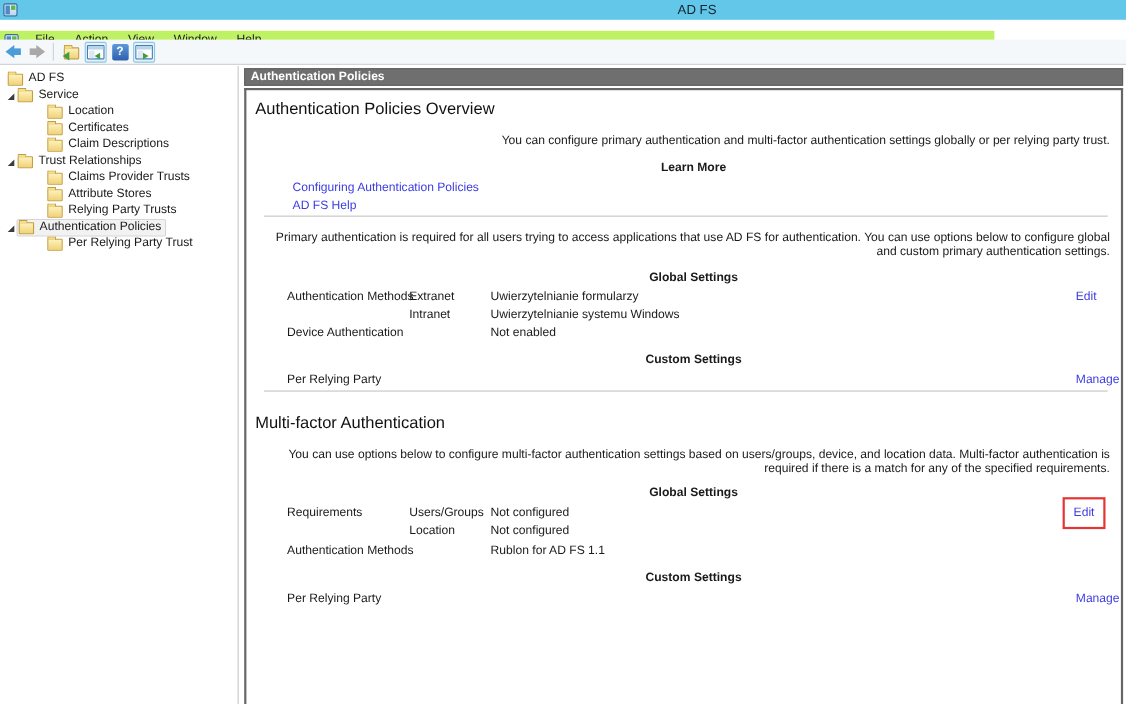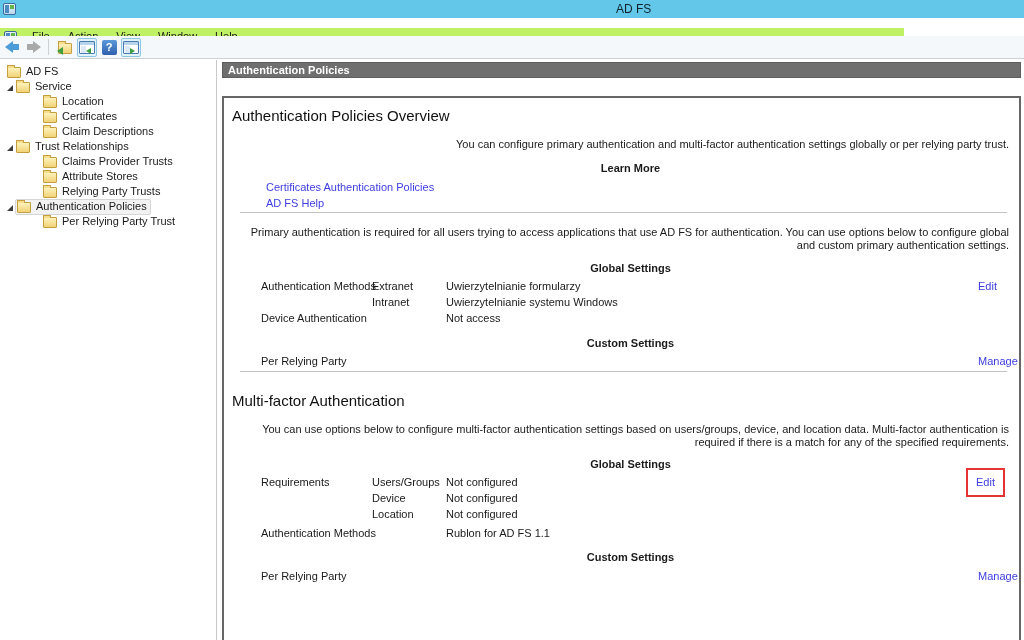--- a/index.html
+++ b/index.html
@@ -59,21 +59,21 @@
   .lvl1 { padding-left:7px; }
   .lvl1 .twist { margin-left:0; }
   .lvl2 { padding-left:43px; }
   .selwrap { display:inline-flex; align-items:center; background:#f2f2f2; border:1px solid #d6d6d6;
              border-radius:2px; padding:0 3px 1px 1px; margin-left:-1px; }
 
   
   .main { position:absolute; left:222px; top:62px; width:799px; bottom:0; display:flex; flex-direction:column; }
   .pane-header { height:16px; background:#6f6f6f; border:1px solid #5e5e5e; color:#fff;
                  font-size:11px; font-weight:bold; line-height:14px; padding-left:5px; }
-  .pane-body { flex:1; margin-top:18px; border:2px solid #666; border-bottom:none; background:#fff;
+  .pane-body { flex:1; margin-top:2px; border:2px solid #666; border-bottom:none; background:#fff;
                padding:0 6px 0 8px; overflow:hidden; }
 
   h2.sec { font-size:15px; font-weight:400; line-height:18px; color:#111; }
   .sec-ov  { margin-top:9px; }
   .sec-pa  { margin-top:20px; }
   .sec-mfa { margin-top:20px; }
   p.desc { font-size:11px; line-height:13px; margin:13px 4px 0 15px;text-align:right; }
   .blabel { font-size:11px; font-weight:bold; line-height:14px; margin-left:16px;text-align:center; }
   .lm { margin-top:10px; }
   .gs1 { margin-top:9px; } .cs1 { margin-top:10px; }
@@ -198,58 +198,55 @@
   </div>
 </div>
 
 <div class="main">
   <div class="pane-header">Authentication Policies</div>
   <div class="pane-body">
 
     <h2 class="sec sec-ov">Authentication Policies Overview</h2>
     <p class="desc">You can configure primary authentication and multi-factor authentication settings globally or per relying party trust.</p>
     <div class="blabel lm">Learn More</div>
-    <a class="lnk lm-link lm1">Certificates Authentication Policies</a>
+    <a class="lnk lm-link lm1">Configuring Authentication Policies</a>
     <a class="lnk lm-link lm2">AD FS Help</a>
 
     <div class="divider div1"></div>
 
     <p class="desc">Primary authentication is required for all users trying to access applications that use AD FS for authentication. You can use options below to configure global and custom primary authentication settings.</p>
     <div class="blabel gs1">Global Settings</div>
     <div class="detail-row first">
       <span class="c1">Authentication Methods</span><span class="c2">Extranet</span><span class="c3">Uwierzytelnianie formularzy</span>
       <a class="lnk rowlink">Edit</a>
     </div>
     <div class="detail-row">
       <span class="c1"></span><span class="c2">Intranet</span><span class="c3">Uwierzytelnianie systemu Windows</span>
     </div>
     <div class="detail-row">
-      <span class="c1">Device Authentication</span><span class="c2"></span><span class="c3">Not access</span>
+      <span class="c1">Device Authentication</span><span class="c2"></span><span class="c3">Not enabled</span>
     </div>
     <div class="blabel cs1">Custom Settings</div>
     <div class="detail-row gap">
       <span class="c1">Per Relying Party</span>
       <a class="lnk rowlink">Manage</a>
     </div>
 
     <div class="divider div2"></div>
 
     <h2 class="sec sec-mfa">Multi-factor Authentication</h2>
     <p class="desc">You can use options below to configure multi-factor authentication settings based on users/groups, device, and location data. Multi-factor authentication is required if there is a match for any of the specified requirements.</p>
     <div class="blabel gs2">Global Settings</div>
     <div class="detail-row first">
       <span class="c1">Requirements</span><span class="c2">Users/Groups</span><span class="c3">Not configured</span>
       <span class="hl-box">
         <a class="lnk">Edit</a>
       </span>
     </div>
     <div class="detail-row">
-      <span class="c1"></span><span class="c2">Device</span><span class="c3">Not configured</span>
-    </div>
-    <div class="detail-row">
       <span class="c1"></span><span class="c2">Location</span><span class="c3">Not configured</span>
     </div>
     <div class="detail-row gap">
       <span class="c1">Authentication Methods</span><span class="c2"></span><span class="c3">Rublon for AD FS 1.1</span>
     </div>
     <div class="blabel cs2">Custom Settings</div>
     <div class="detail-row gap4">
       <span class="c1">Per Relying Party</span>
       <a class="lnk rowlink">Manage</a>
     </div>

